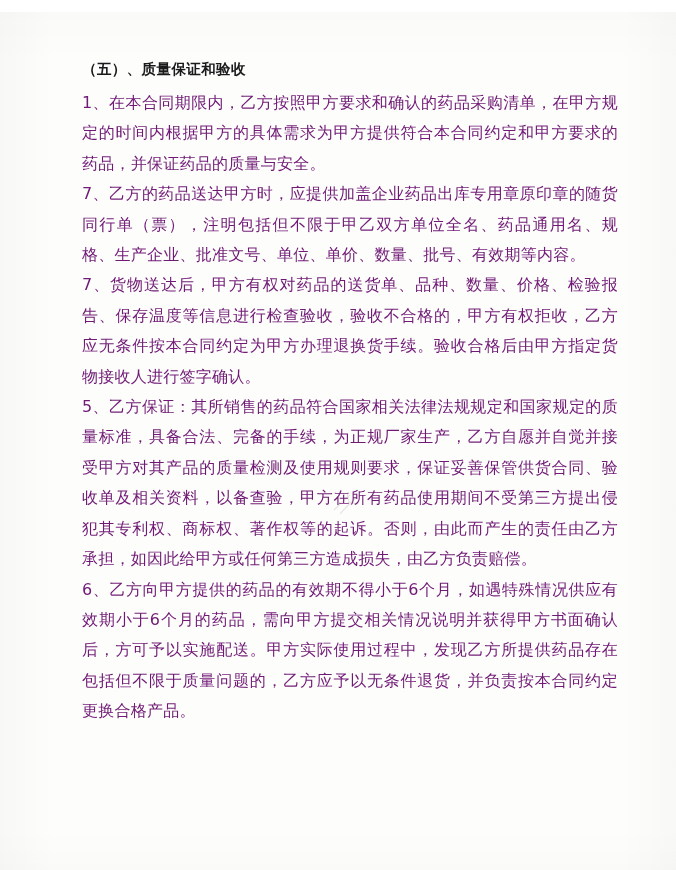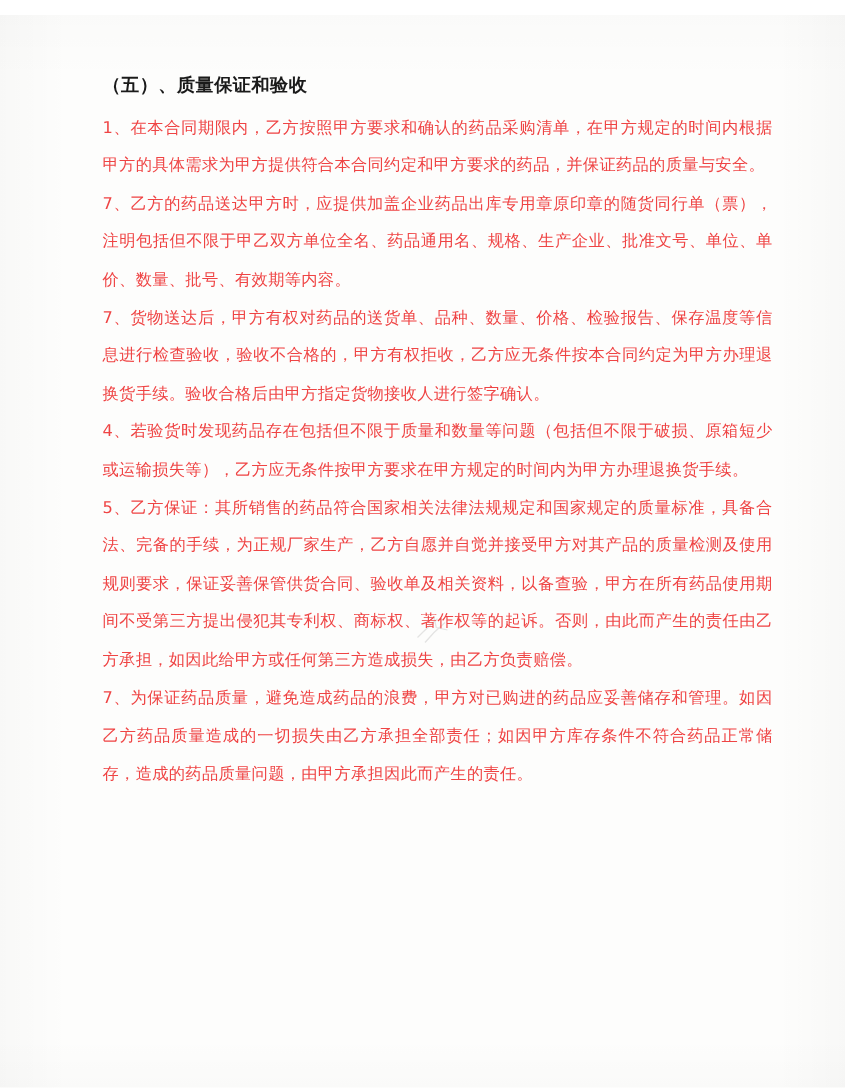--- a/index.html
+++ b/index.html
@@ -39,24 +39,24 @@
   }
   .section-heading {
     font-size: 14.5px;
     line-height: 30px;
     letter-spacing: 0.4px;
     color: #1a1a1a;
     margin: 0 0 4px 0;
     white-space: pre-wrap;
   }
   .para {
-    font-size: 13px;
+    font-size: 16px;
     line-height: 30.4px;
     letter-spacing: 0.25px;
-    color: #ef4444;
+    color: #701a75;
     margin: 0;
     text-align: justify;
     text-justify: inter-ideograph;
     white-space: pre-wrap;
     word-break: break-all;
   }
   
   .watermark {
     position: absolute;
     left: 330px;
@@ -83,18 +83,17 @@
       <path d="M17 3 L19 12 L28 14" stroke="#8a8a8a" stroke-width="1" fill="none"></path>
     </svg>
   </div>
 
   <div class="doc-body">
     <h2 class="section-heading">（五）、质量保证和验收</h2>
 
     <p class="para">1、在本合同期限内，乙方按照甲方要求和确认的药品采购清单，在甲方规定的时间内根据甲方的具体需求为甲方提供符合本合同约定和甲方要求的药品，并保证药品的质量与安全。</p>
     <p class="para">7、乙方的药品送达甲方时，应提供加盖企业药品出库专用章原印章的随货同行单（票），注明包括但不限于甲乙双方单位全名、药品通用名、规格、生产企业、批准文号、单位、单价、数量、批号、有效期等内容。</p>
     <p class="para">7、货物送达后，甲方有权对药品的送货单、品种、数量、价格、检验报告、保存温度等信息进行检查验收，验收不合格的，甲方有权拒收，乙方应无条件按本合同约定为甲方办理退换货手续。验收合格后由甲方指定货物接收人进行签字确认。</p>
-    <p class="para">4、若验货时发现药品存在包括但不限于质量和数量等问题（包括但不限于破损、原箱短少或运输损失等），乙方应无条件按甲方要求在甲方规定的时间内为甲方办理退换货手续。</p>
     <p class="para">5、乙方保证：其所销售的药品符合国家相关法律法规规定和国家规定的质量标准，具备合法、完备的手续，为正规厂家生产，乙方自愿并自觉并接受甲方对其产品的质量检测及使用规则要求，保证妥善保管供货合同、验收单及相关资料，以备查验，甲方在所有药品使用期间不受第三方提出侵犯其专利权、商标权、著作权等的起诉。否则，由此而产生的责任由乙方承担，如因此给甲方或任何第三方造成损失，由乙方负责赔偿。</p>
-    <p class="para">7、为保证药品质量，避免造成药品的浪费，甲方对已购进的药品应妥善储存和管理。如因乙方药品质量造成的一切损失由乙方承担全部责任；如因甲方库存条件不符合药品正常储存，造成的药品质量问题，由甲方承担因此而产生的责任。</p>
+    <p class="para">6、乙方向甲方提供的药品的有效期不得小于6个月，如遇特殊情况供应有效期小于6个月的药品，需向甲方提交相关情况说明并获得甲方书面确认后，方可予以实施配送。甲方实际使用过程中，发现乙方所提供药品存在包括但不限于质量问题的，乙方应予以无条件退货，并负责按本合同约定更换合格产品。</p>
   </div>
 
 </div>
 
 </body></html>

